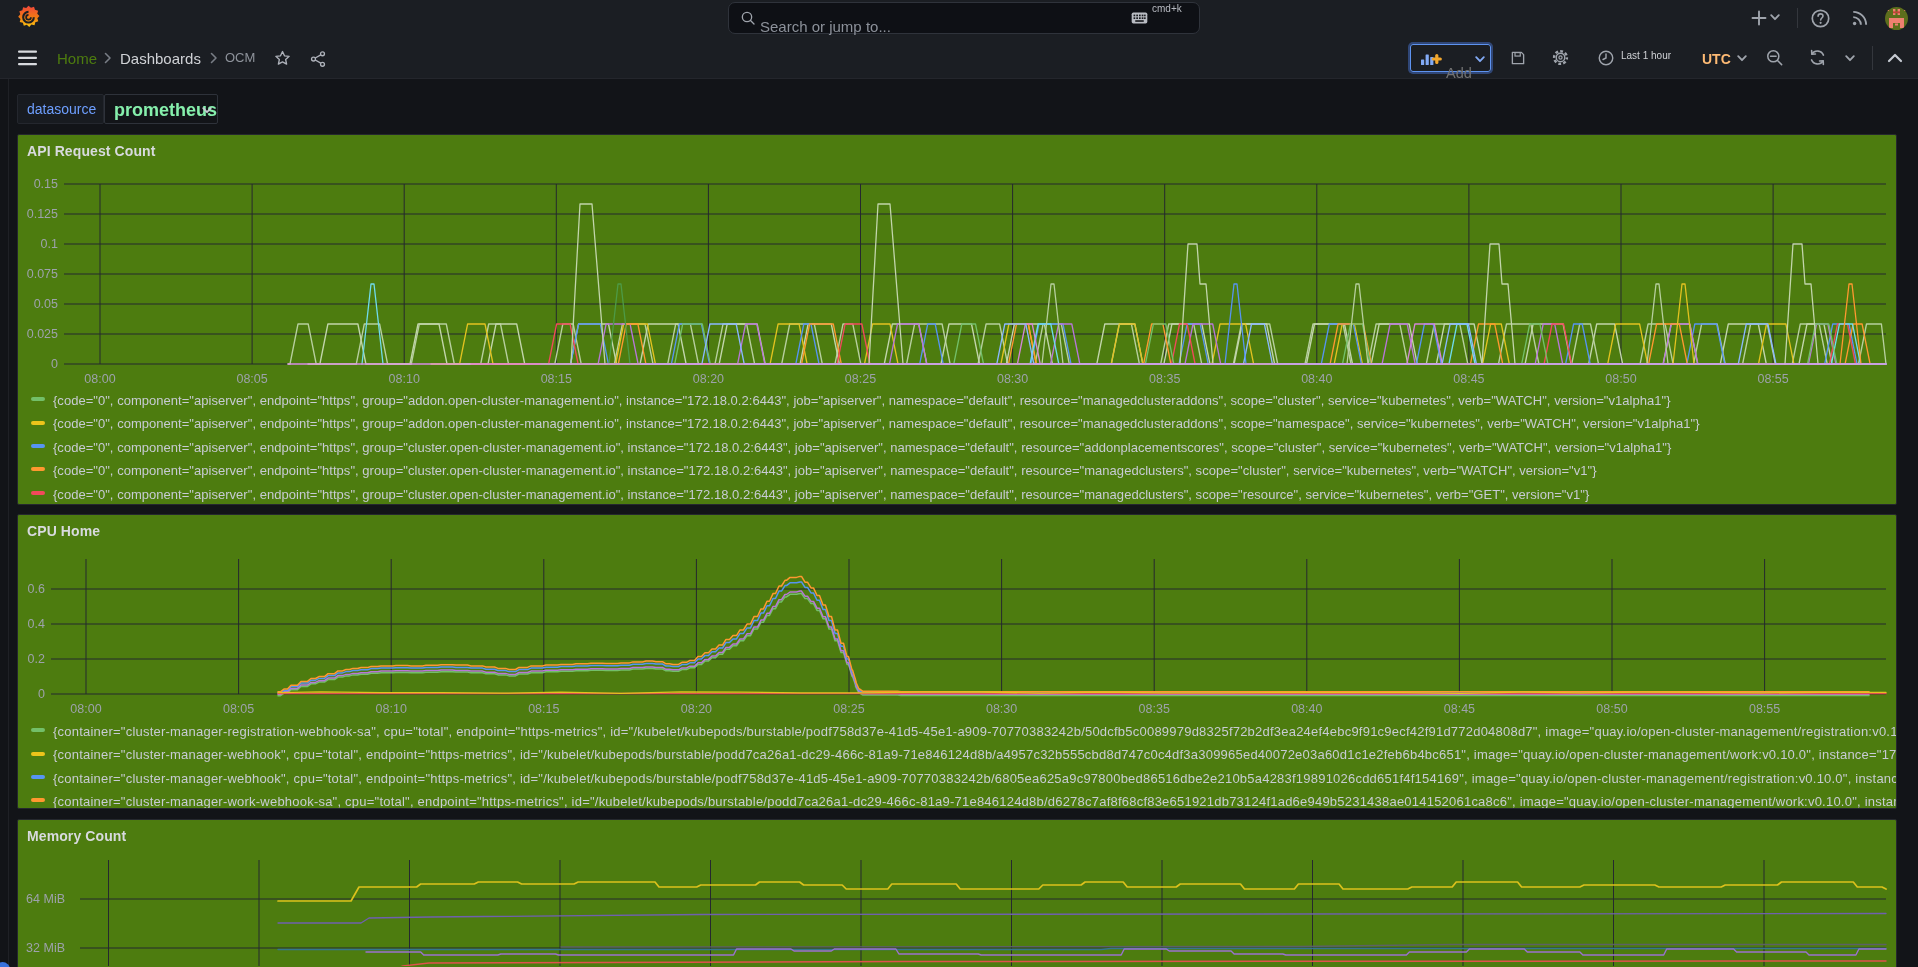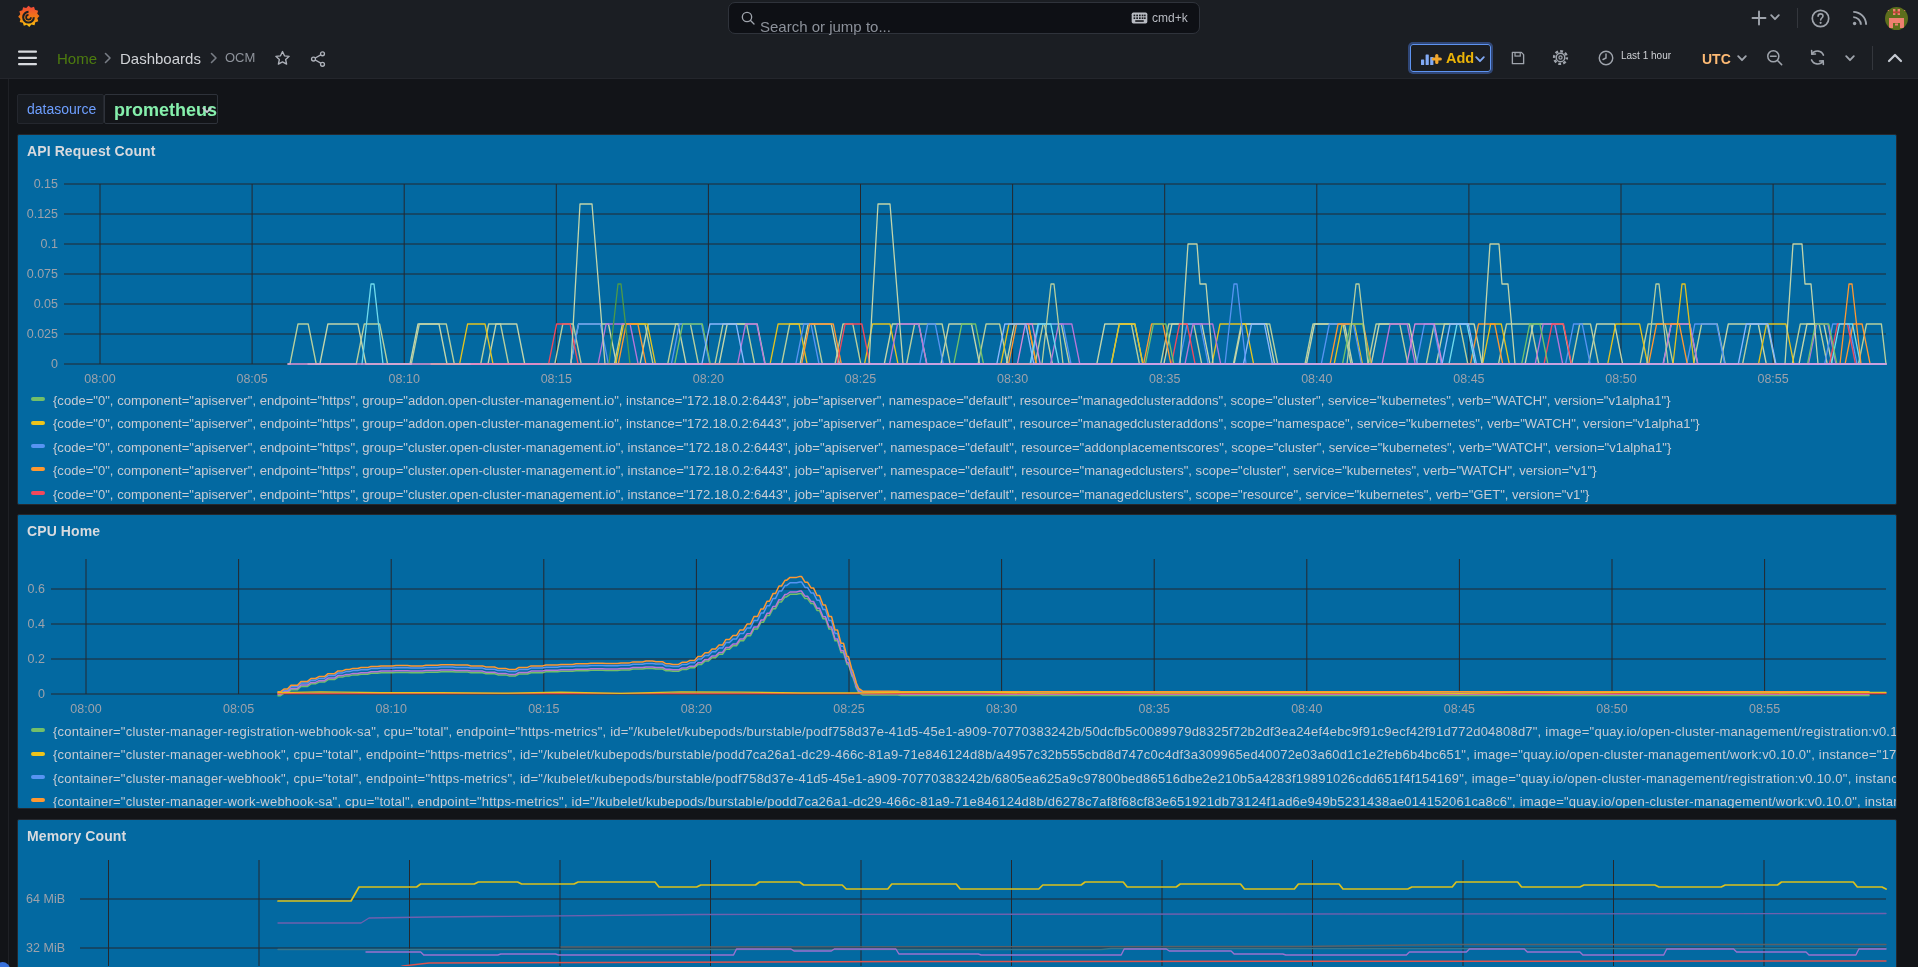--- a/index.html
+++ b/index.html
@@ -1,17 +1,17 @@
 <!DOCTYPE html>
 <html><head><meta charset="utf-8"><style>
 * { margin:0; padding:0; box-sizing:border-box; }
 body { width:1918px; height:967px; overflow:hidden; background:#121418; font-family:"Liberation Sans",sans-serif; position:relative; }
 .abs { position:absolute; }
 .axlab { font-family:"Liberation Sans",sans-serif; font-size:12.5px; fill:#9da2ab; }
-.panel { position:absolute; left:17px; width:1880px; background:#0369a1; border:1px solid #25282e; border-radius:2px; overflow:hidden; }
+.panel { position:absolute; left:17px; width:1880px; background:#4d7c0f; border:1px solid #25282e; border-radius:2px; overflow:hidden; }
 .ptitle { position:absolute; left:9px; top:8px; font-size:14px; font-weight:600; color:#d8dade; letter-spacing:0.1px; }
 .lrow { position:absolute; left:13px; height:16px; white-space:nowrap; }
 .dash { display:inline-block; width:14px; height:4px; border-radius:2px; vertical-align:middle; margin-right:8px; margin-bottom:3px; }
 .ltxt { font-size:13px; letter-spacing:0.03px; color:#c7cbd3; vertical-align:middle; }
 .ltxt2 { letter-spacing:0.22px; }
 </style></head>
 <body>
 
 <div class="abs" style="left:0;top:0;width:1918px;height:37px;background:#1b1e23;"></div>
 <svg width="25" height="26" viewBox="0 0 24 24" style="position:absolute;left:16;top:4">
@@ -41,21 +41,21 @@
       <rect x="12.6" y="4" width="2" height="2"></rect>
       <rect x="15.4" y="4" width="1.8" height="2"></rect>
 <rect x="3" y="7.2" width="2" height="2"></rect>
       <rect x="6.2" y="7.2" width="2" height="2"></rect>
       <rect x="9.4" y="7.2" width="2" height="2"></rect>
       <rect x="12.6" y="7.2" width="2" height="2"></rect>
       <rect x="15.4" y="7.2" width="1.8" height="2"></rect>
 <rect x="5" y="10.6" width="10" height="1.9"></rect>
     </g>
   </svg>
-<div class="abs" style="left:1152px;top:11px;font-size:12px;color:#b7bac1;">cmd+k</div>
+<div class="abs" style="left:1152px;top:3px;font-size:10px;color:#b7bac1;">cmd+k</div>
 <svg width="18" height="18" viewBox="0 0 18 18" style="position:absolute;left:1750;top:9">
 <line x1="9" y1="2.5" x2="9" y2="15.5" stroke="#9fa4ac" stroke-width="1.9" stroke-linecap="round"></line>
 <line x1="2.5" y1="9" x2="15.5" y2="9" stroke="#9fa4ac" stroke-width="1.9" stroke-linecap="round"></line>
   </svg>
 <svg width="10" height="7" viewBox="0 0 10 7" style="position:absolute;left:1770px;top:14px">
     <polyline points="1.2,1.2 5,5.2 8.8,1.2" fill="none" stroke="#9fa4ac" stroke-width="1.8" stroke-linecap="round" stroke-linejoin="round"></polyline>
   </svg>
 <div class="abs" style="left:1797px;top:8px;width:1px;height:20px;background:#34373d;"></div>
 <svg width="19" height="19" viewBox="0 0 19 19" style="position:absolute;left:1811;top:9">
 <circle cx="9.5" cy="9.5" r="8.2" fill="none" stroke="#9fa4ac" stroke-width="1.7"></circle>
@@ -121,21 +121,21 @@
 <g fill="#82aaf5">
         <rect x="1" y="9.5" width="3.2" height="5.5" rx="0.6"></rect>
         <rect x="5.6" y="4.5" width="3.2" height="10.5" rx="0.6"></rect>
         <rect x="10.2" y="7" width="3.2" height="8" rx="0.6"></rect>
       </g>
 <g stroke="#f2a72e" stroke-width="3.2" stroke-linecap="round">
         <line x1="16.8" y1="5.5" x2="16.8" y2="12.5"></line>
         <line x1="13.3" y1="9" x2="20.3" y2="9"></line>
       </g>
     </svg>
-<span style="position:absolute;left:35px;top:5px;font-size:14.5px;font-weight:700;color:#eab308;">Add</span>
+<span style="position:absolute;left:35px;top:20px;font-size:14.5px;font-weight:400;color:#737373;">Add</span>
 <svg width="10" height="7" viewBox="0 0 10 7" style="position:absolute;left:64px;top:11px">
       <polyline points="1.2,1.2 5,5.2 8.8,1.2" fill="none" stroke="#82aaf5" stroke-width="1.8" stroke-linecap="round" stroke-linejoin="round"></polyline>
     </svg>
 </div>
 <svg width="18" height="18" viewBox="0 0 24 24" style="position:absolute;left:1509;top:49">
 <path d="M4.5 4.5h12l3 3v12h-15z" fill="none" stroke="#9fa4ac" stroke-width="1.8" stroke-linejoin="round"></path>
 <rect x="8" y="4.8" width="7" height="4.6" fill="none" stroke="#9fa4ac" stroke-width="1.6"></rect>
 </svg>
 <svg width="19" height="19" viewBox="0 0 24 24" style="position:absolute;left:1551;top:48">
 <g stroke="#9fa4ac" fill="none">

